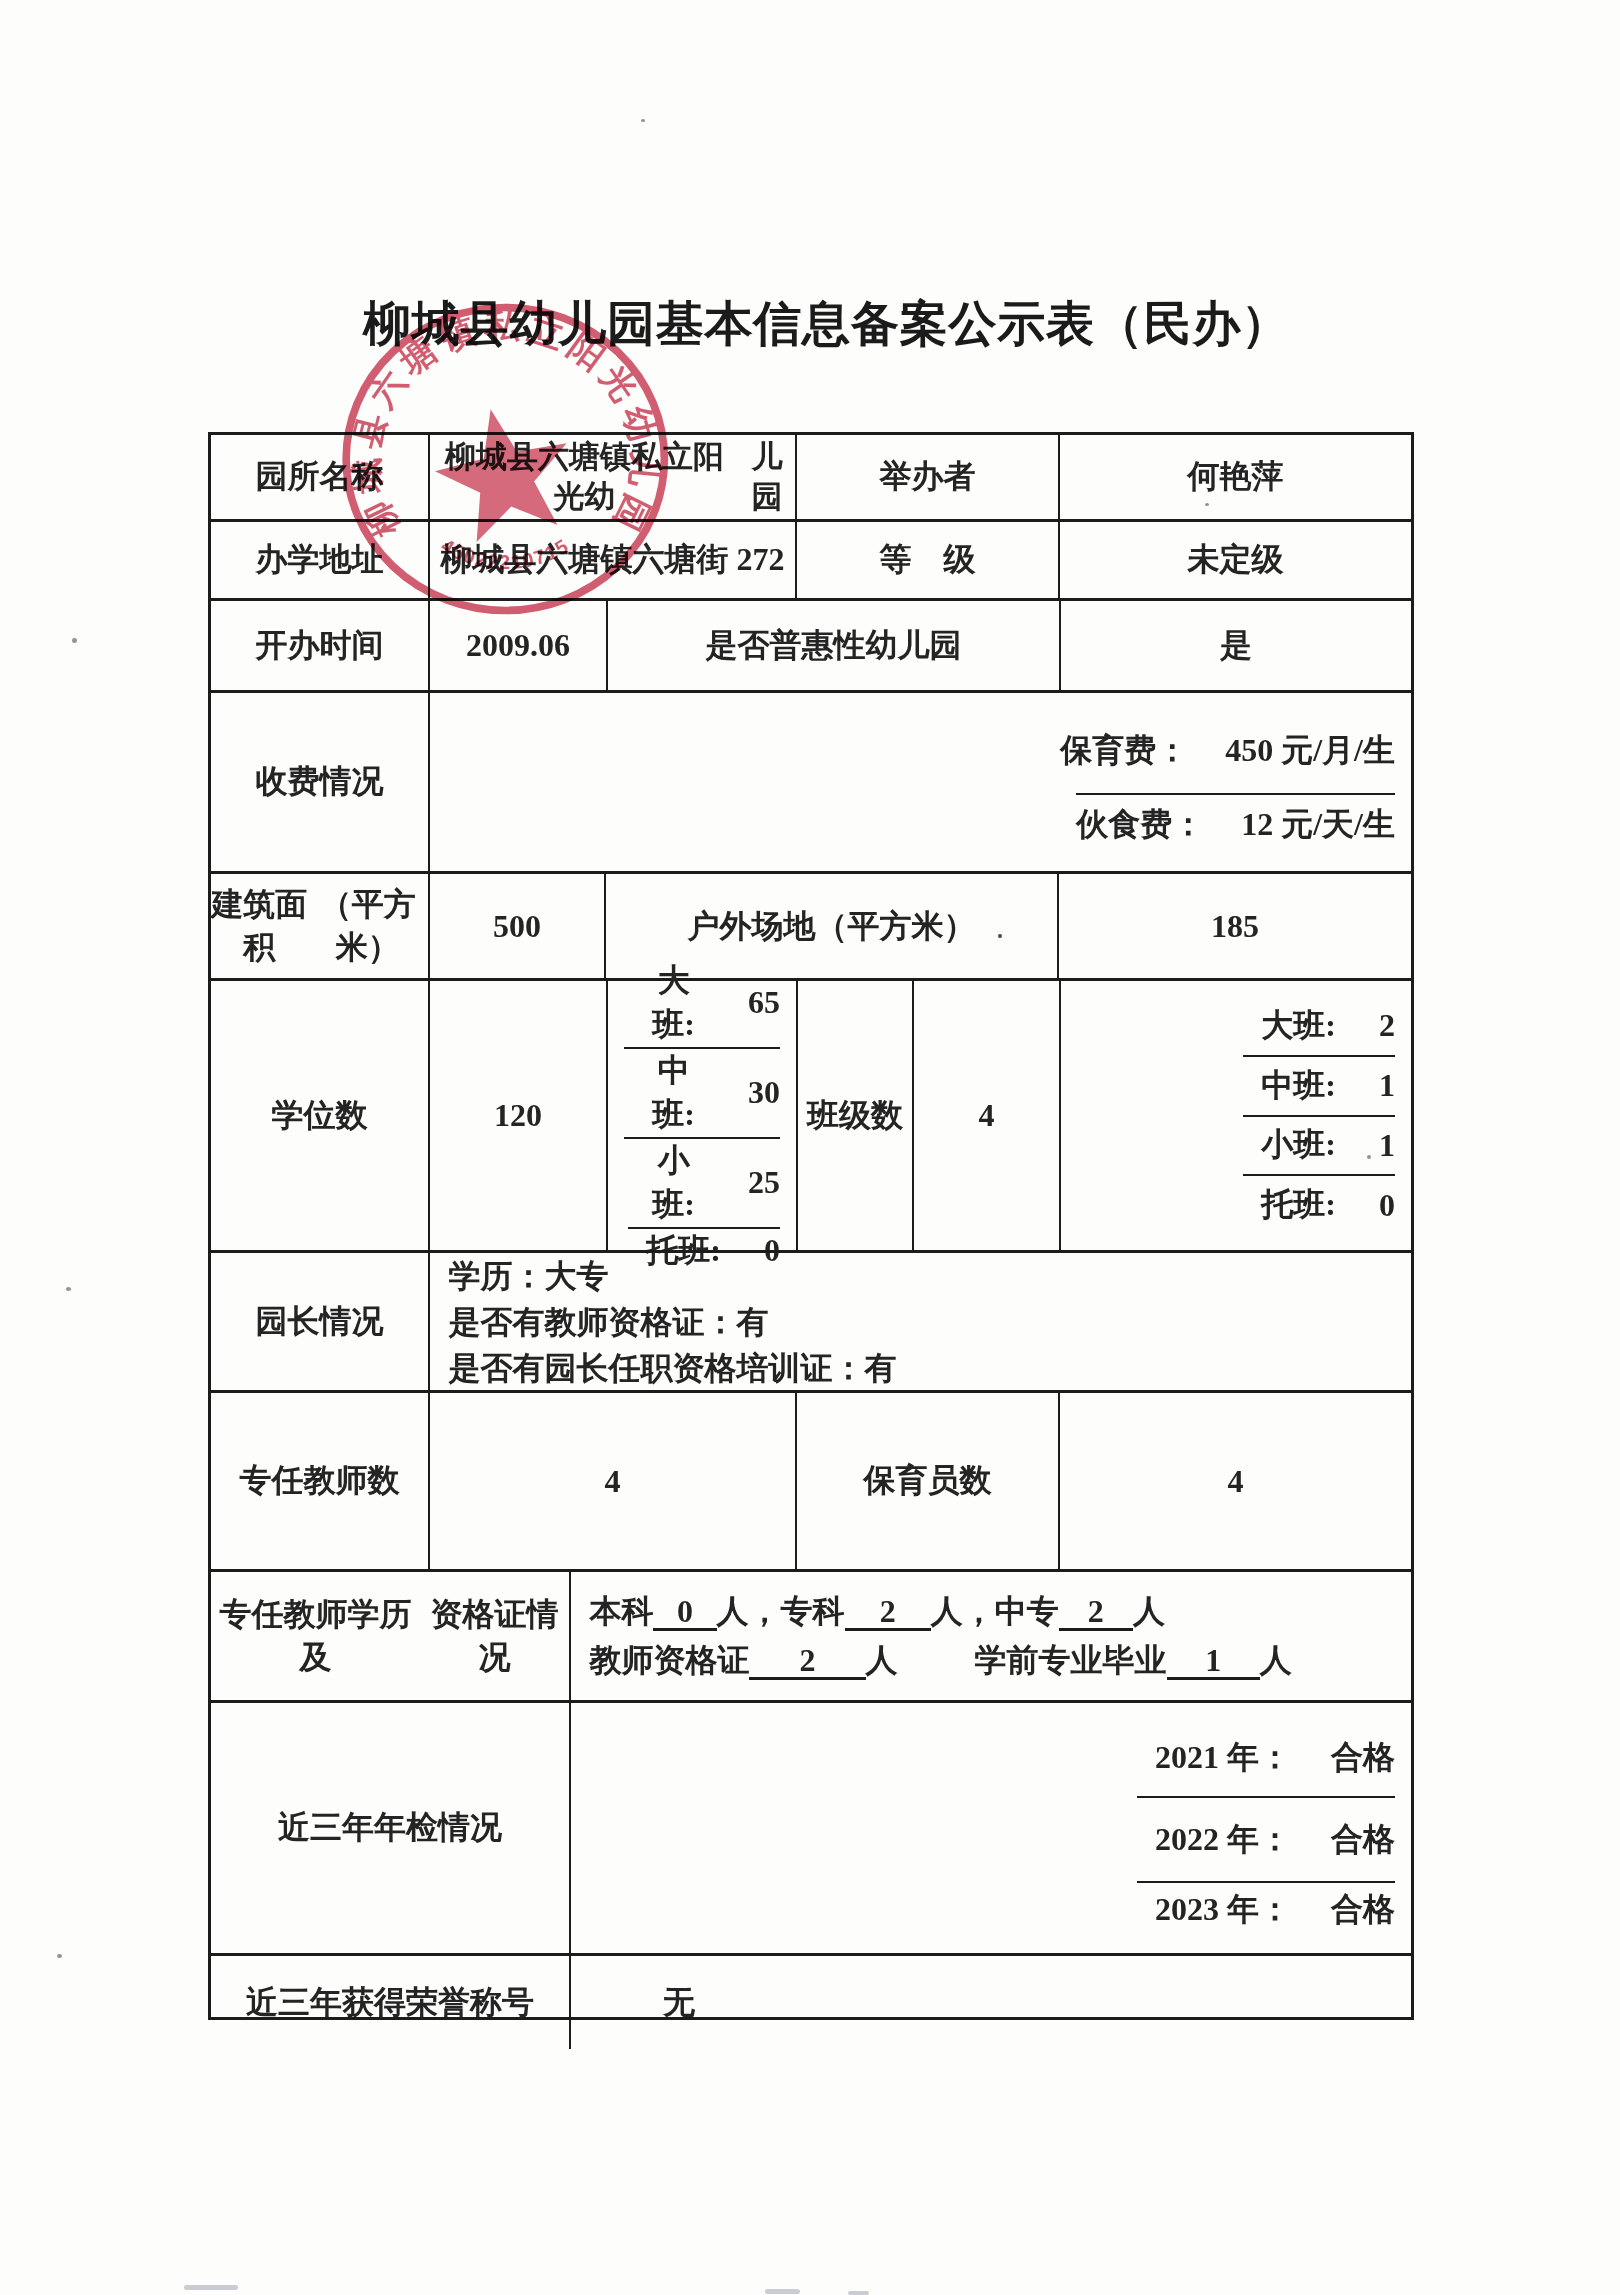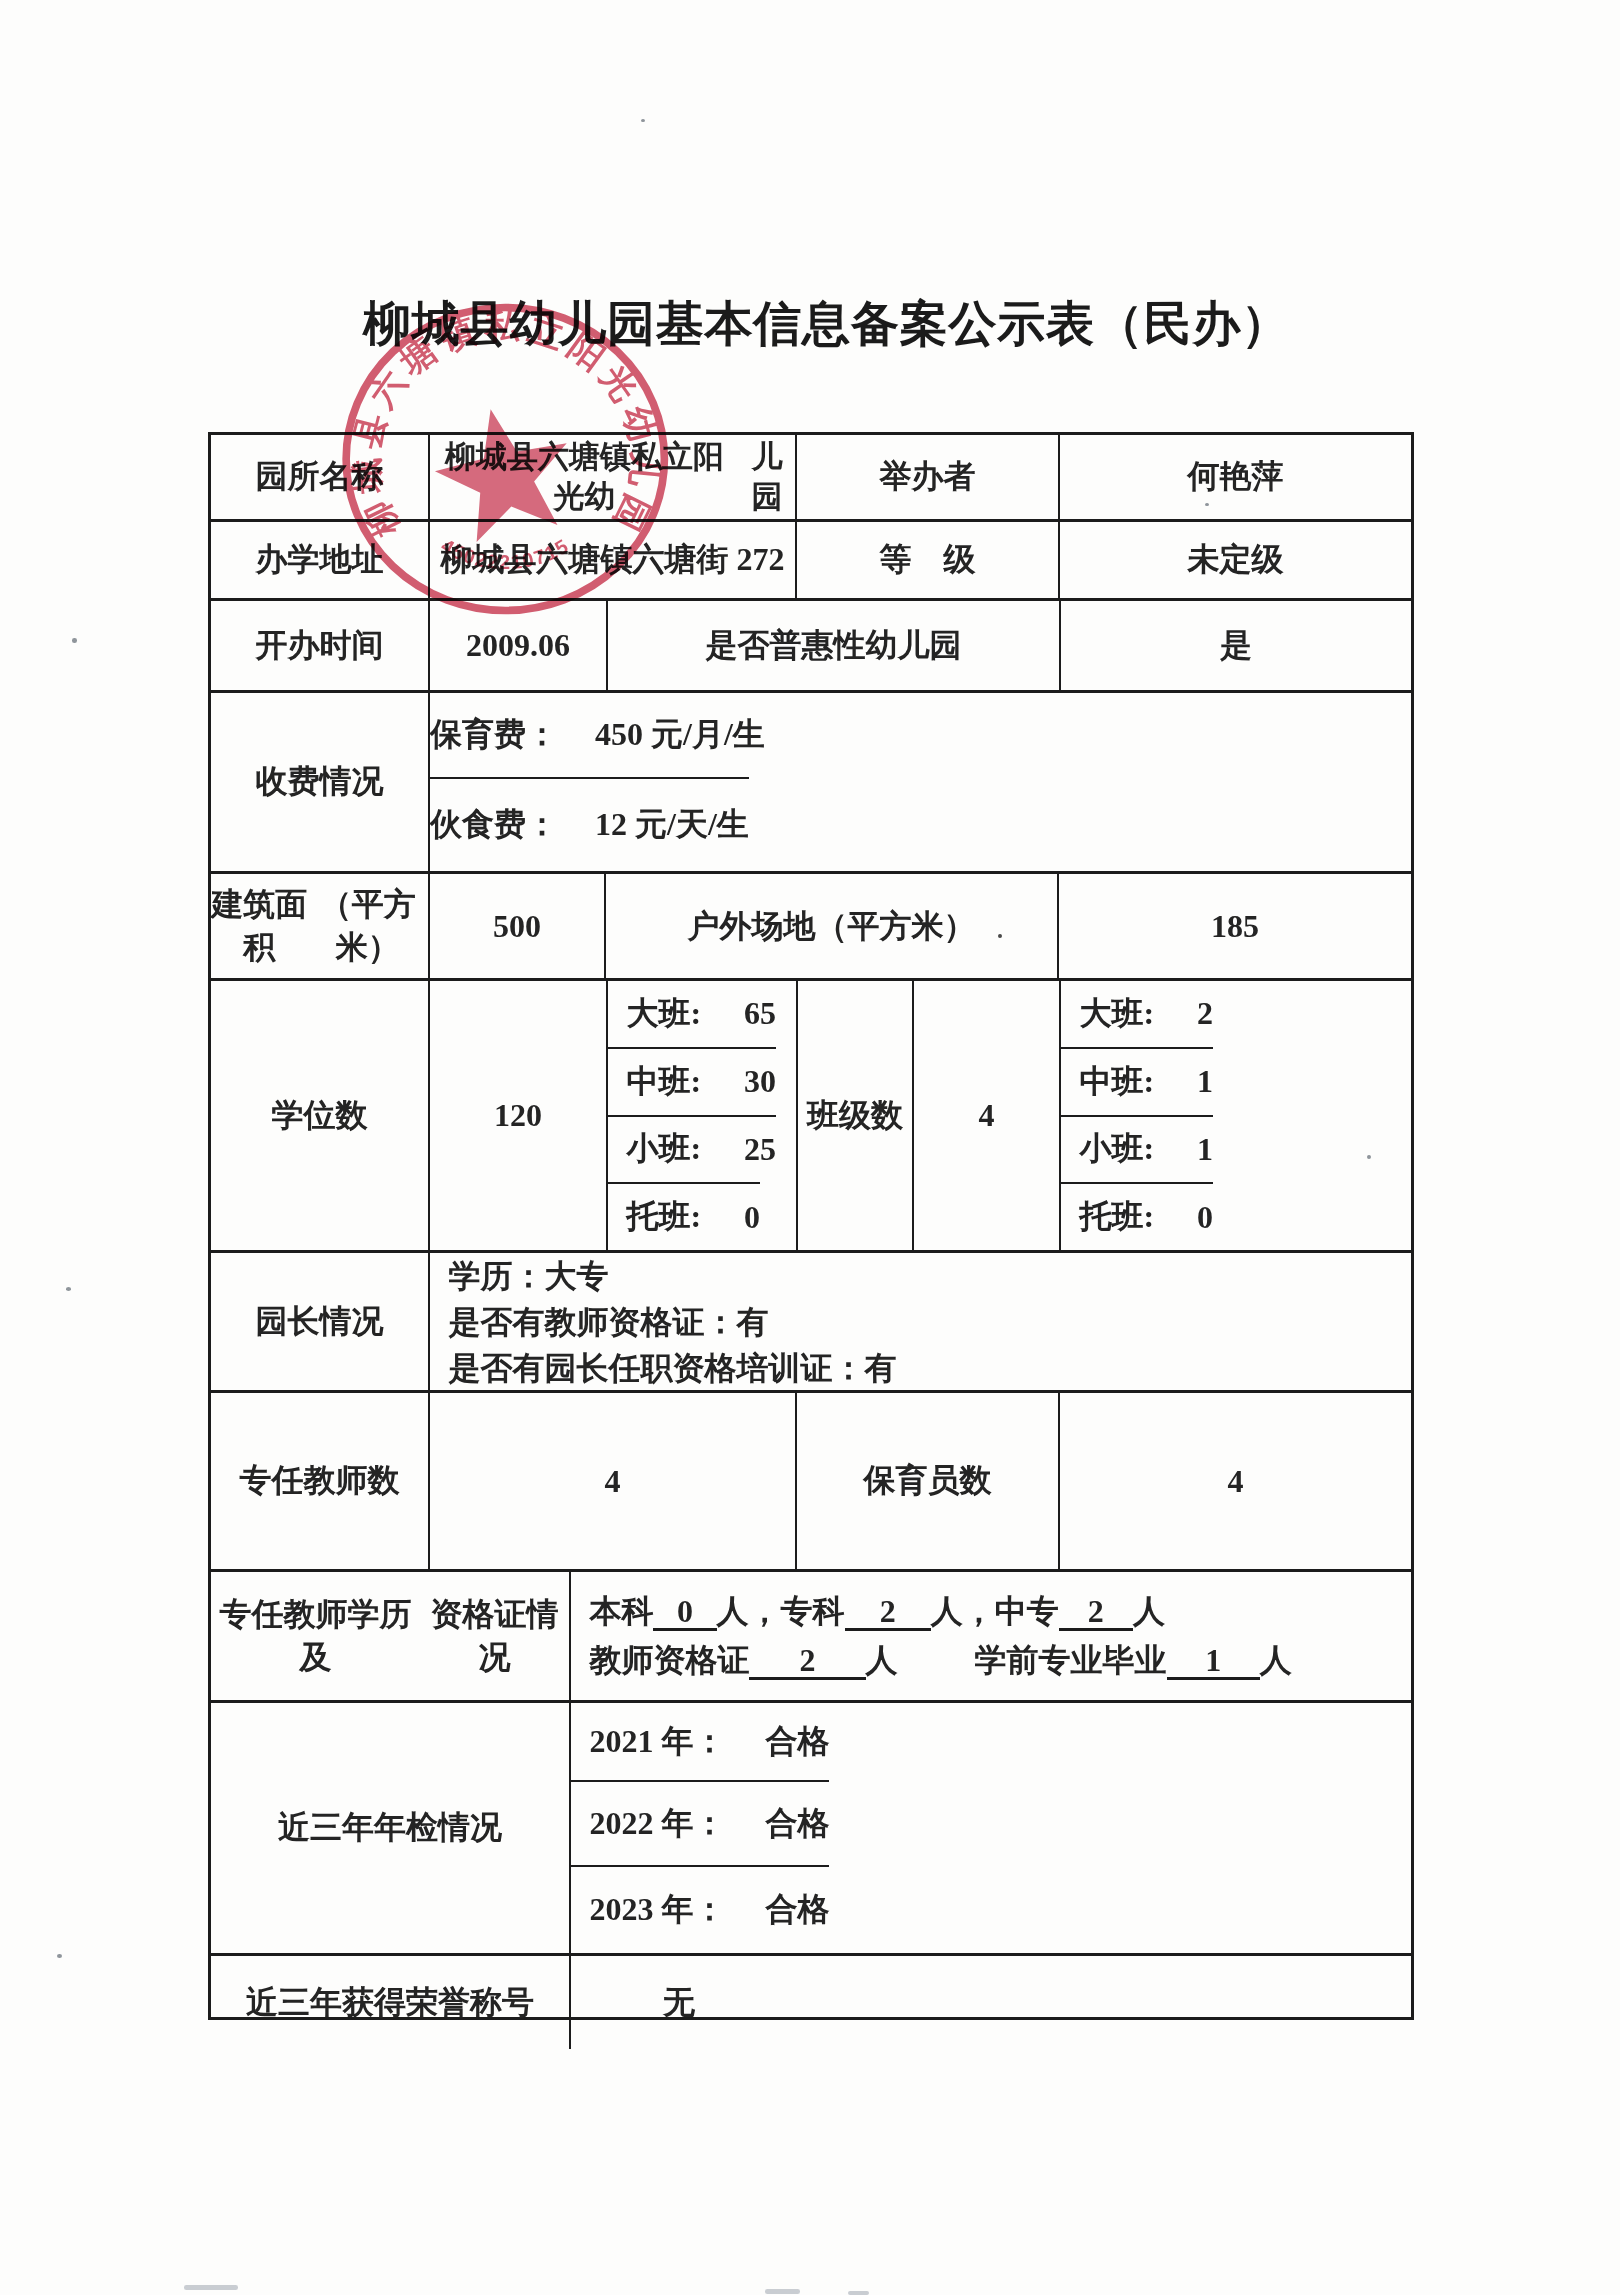--- a/index.html
+++ b/index.html
@@ -13,21 +13,21 @@
          border:3.1px solid var(--ink); box-sizing:border-box; font-size:32px; }
   .row { display:flex; box-sizing:border-box; position:relative; }
   .row + .row { border-top:3.1px solid var(--ink); }
   .c { box-sizing:border-box; border-left:2.3px solid var(--ink); position:relative;
        display:flex; align-items:center; justify-content:center; text-align:center; }
   .c:first-child { border-left:none; }
   .c.left { justify-content:flex-start; text-align:left; padding-left:18.4px; }
   .grow { flex:1 1 auto; }
   .twoline { display:flex; flex-direction:row; align-items:center; justify-content:center; line-height:43px; }
   .nameline { line-height:40px; font-size:31px; }
-  .stack { display:flex; flex-direction:column; align-items:flex-start; padding:0; }
+  .stack { display:flex; flex-direction:column; align-items:flex-end; padding:16px; }
   .stack > .sub { box-sizing:border-box; display:flex; align-items:center; }
   .stack > .sub + .sub { border-top:2.3px solid var(--ink); }
   .sub.center { justify-content:center; }
   .sub.left { padding-left:18.4px;gap:20px; }
   .gap { display:inline-block; width:37px; }
   .kv .v { margin-left:23px; }
   .plines { display:flex; flex-direction:column; justify-content:center; line-height:46px; }
   .blank { display:inline-block; border-bottom:3.1px solid var(--ink); text-align:center;
            line-height:34px; padding:0 4.6px; }
   .b70 { min-width:54px; } .b100 { min-width:77px; } .b85 { min-width:65px; }

